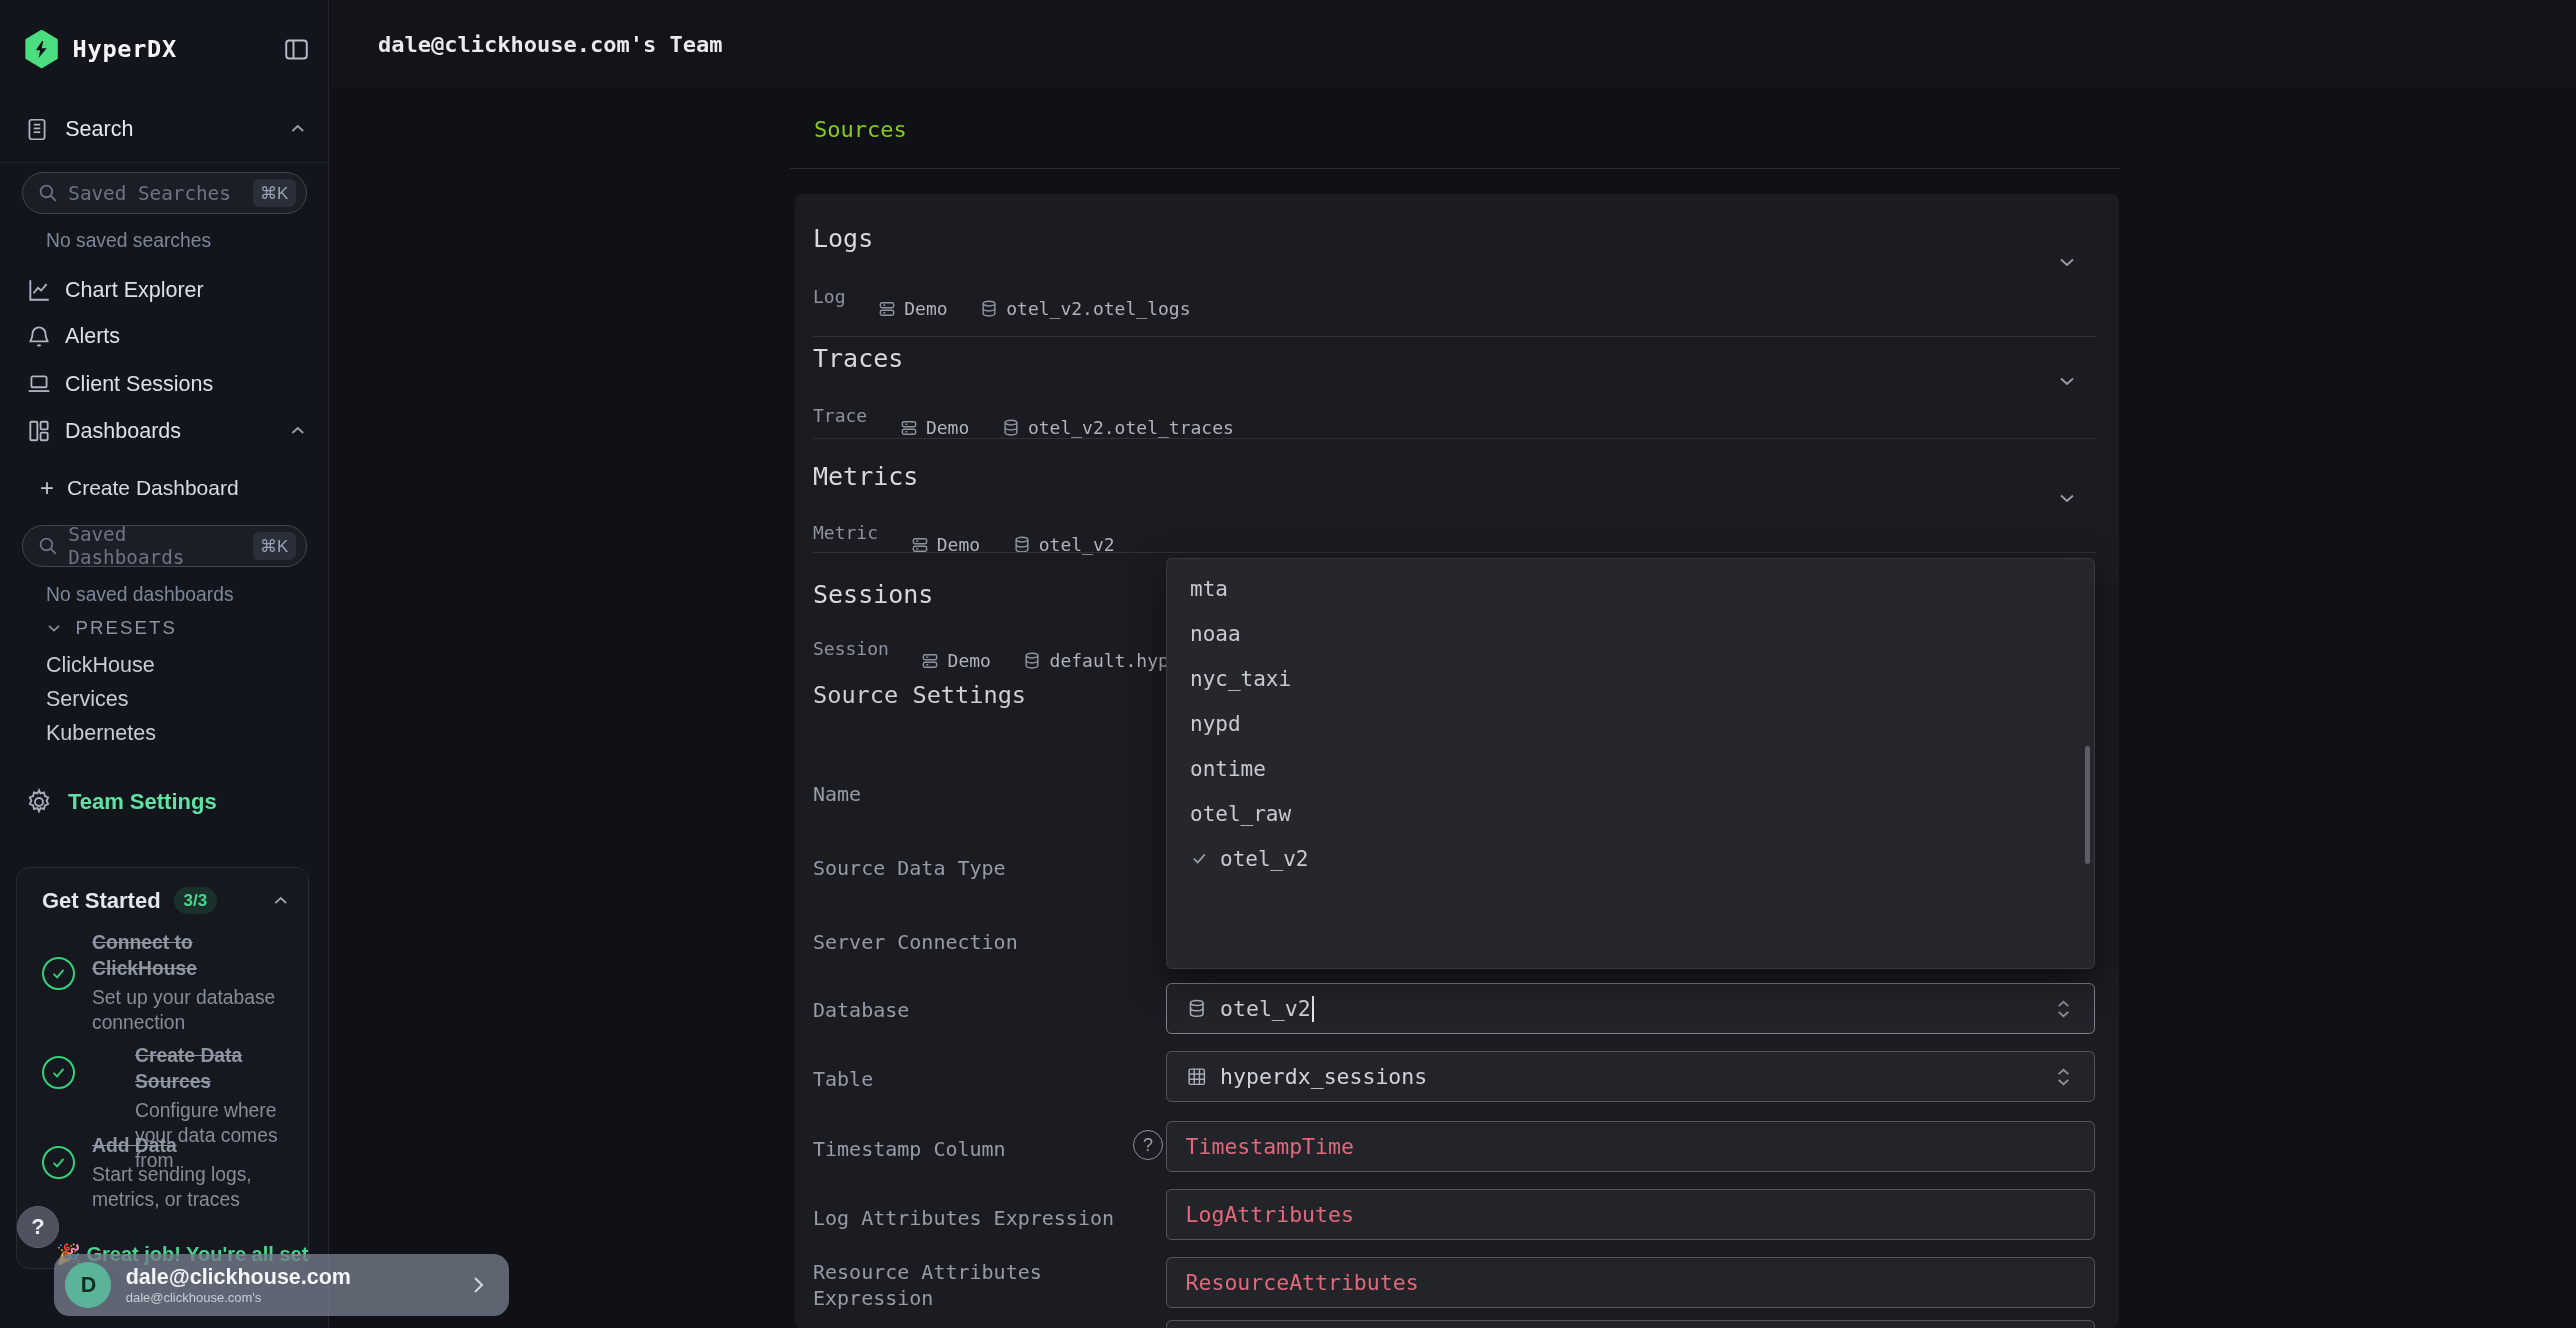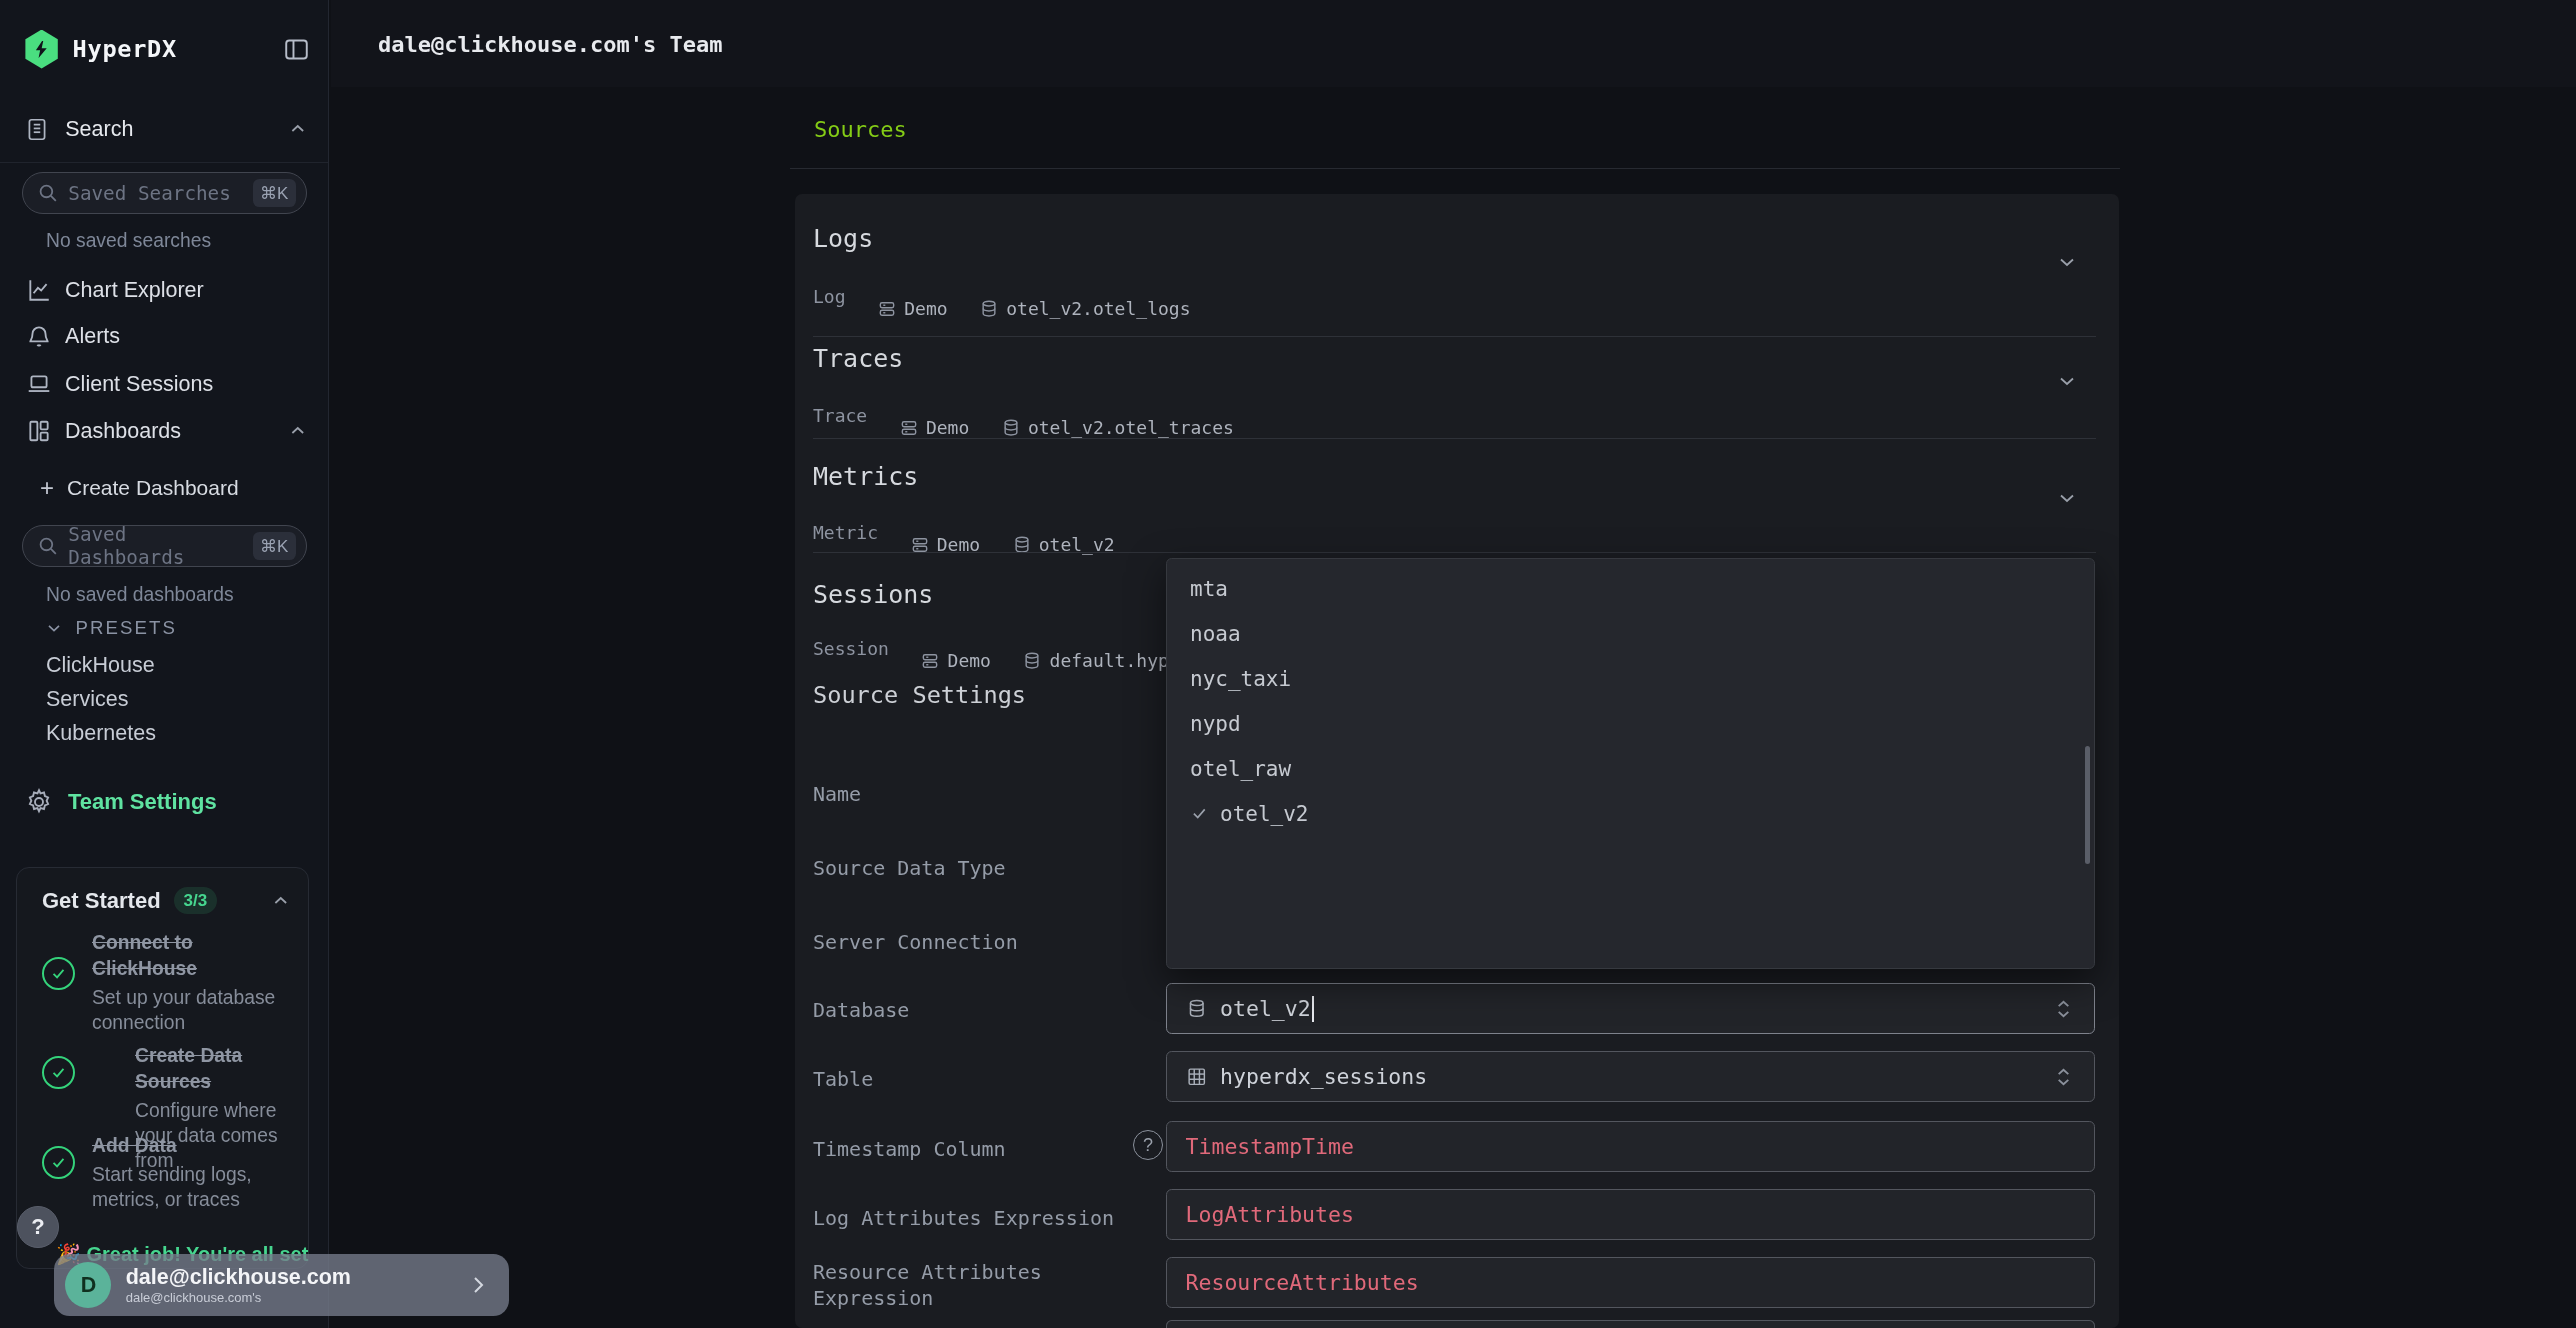--- a/index.html
+++ b/index.html
@@ -543,20 +543,23 @@
       <div class="dd-item">
           <span>noaa</span>
         </div>
       <div class="dd-item">
           <span>nyc_taxi</span>
         </div>
       <div class="dd-item">
           <span>nypd</span>
         </div>
       <div class="dd-item">
+          <span>ontime</span>
+        </div>
+      <div class="dd-item">
           <span>otel_raw</span>
         </div>
       <div class="dd-item">
         <span class="ck">
           <svg width="18.6" height="18.6" viewBox="0 0 24 24" fill="none" stroke="currentColor" stroke-width="2.2">
               <polyline points="5,12.5 10,17.5 19,7"></polyline>
             </svg>
         </span>
         <span>otel_v2</span>
       </div>

